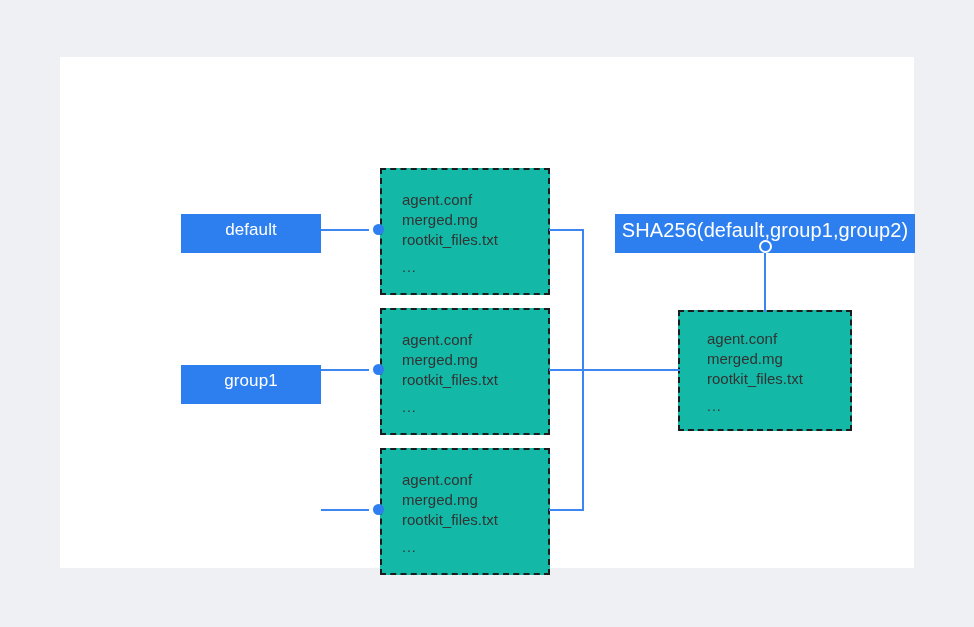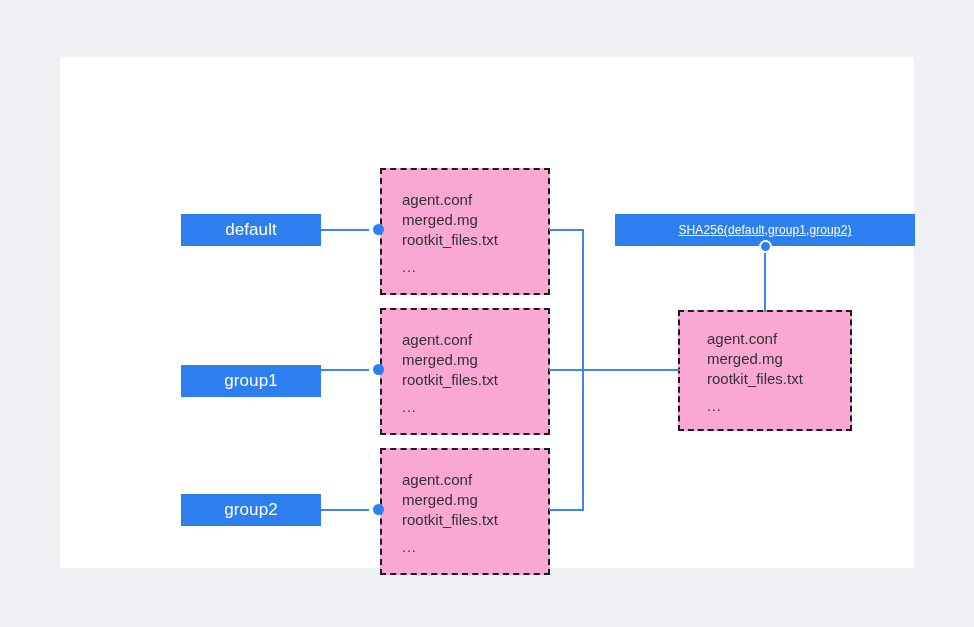--- a/index.html
+++ b/index.html
@@ -22,49 +22,48 @@
     position: absolute;
     left: 60px;
     top: 57px;
     width: 854px;
     height: 511px;
     background: #ffffff;
   }
   
   .pill {
     position: absolute;
-    height: 32px;
+    height: 39px;
     background: #2d7ff0;
     color: #ffffff;
     font-size: 17px;
     line-height: 32px;
     text-align: center;
     white-space: nowrap;
     letter-spacing: 0.1px;
   }
   .pill.src {
     left: 121px;
     width: 140px;
   }
   #pill-default { top: 157px; }
   #pill-group1  { top: 308px; }
   #pill-group2  { top: 437px; }
   #pill-sha {
     left: 555px;
     top: 157px;
     width: 300px;
-    font-size: 12px;
-    text-decoration: underline;
+    font-size: 20px;
   }
   
   .filebox {
     position: absolute;
     border: 2px dashed #1c1c1c;
     box-sizing: border-box;
-    background: #f9a8d4;
+    background: #14b8a6;
   }
   .filebox .lines {
     position: absolute;
     left: 20px;
     top: 20px;
     font-size: 15px;
     line-height: 20px;
     color: #333333;
     white-space: nowrap;
   }
@@ -119,21 +118,20 @@
 </style>
 </head>
 <body>
 
 <div id="stage">
 
   <div id="card">
 
     <div class="pill src" id="pill-default">default</div>
     <div class="pill src" id="pill-group1">group1</div>
-    <div class="pill src" id="pill-group2">group2</div>
 
     <div class="pill" id="pill-sha">SHA256(default,group1,group2)</div>
 
     <div class="filebox" id="box-default">
       <div class="lines">
         <span>agent.conf</span><br>
         <span>merged.mg</span><br>
         <span>rootkit_files.txt</span>
         <span class="dots">...</span>
       </div>

